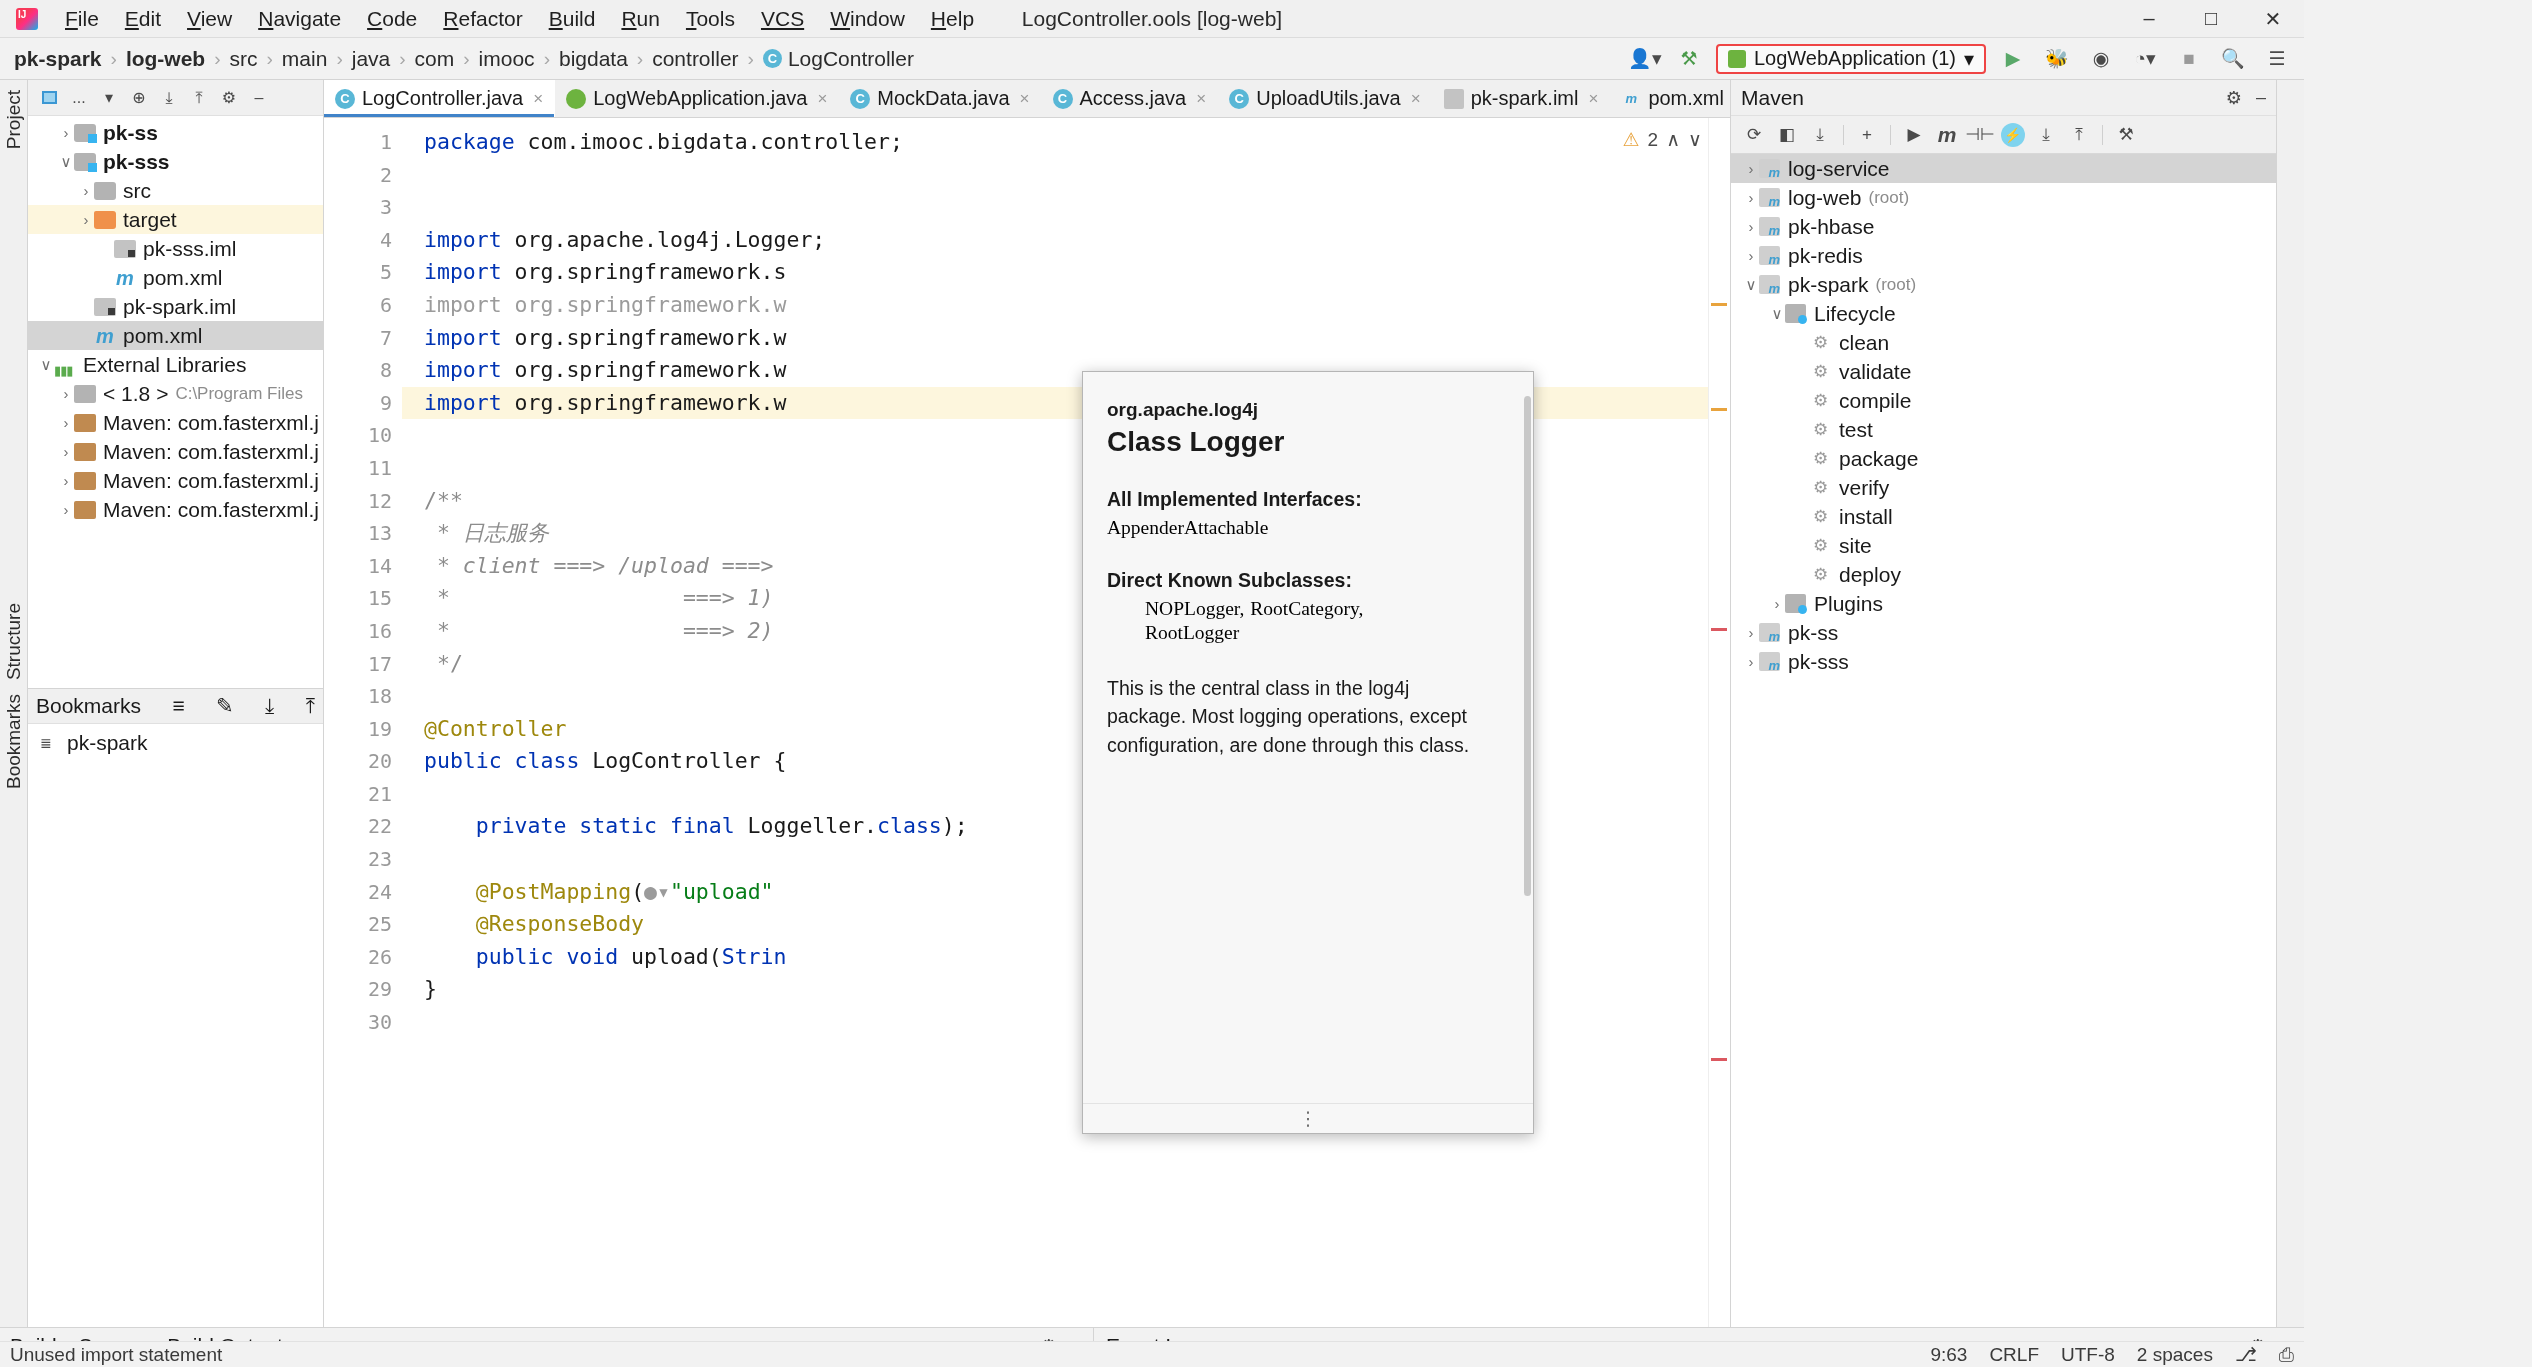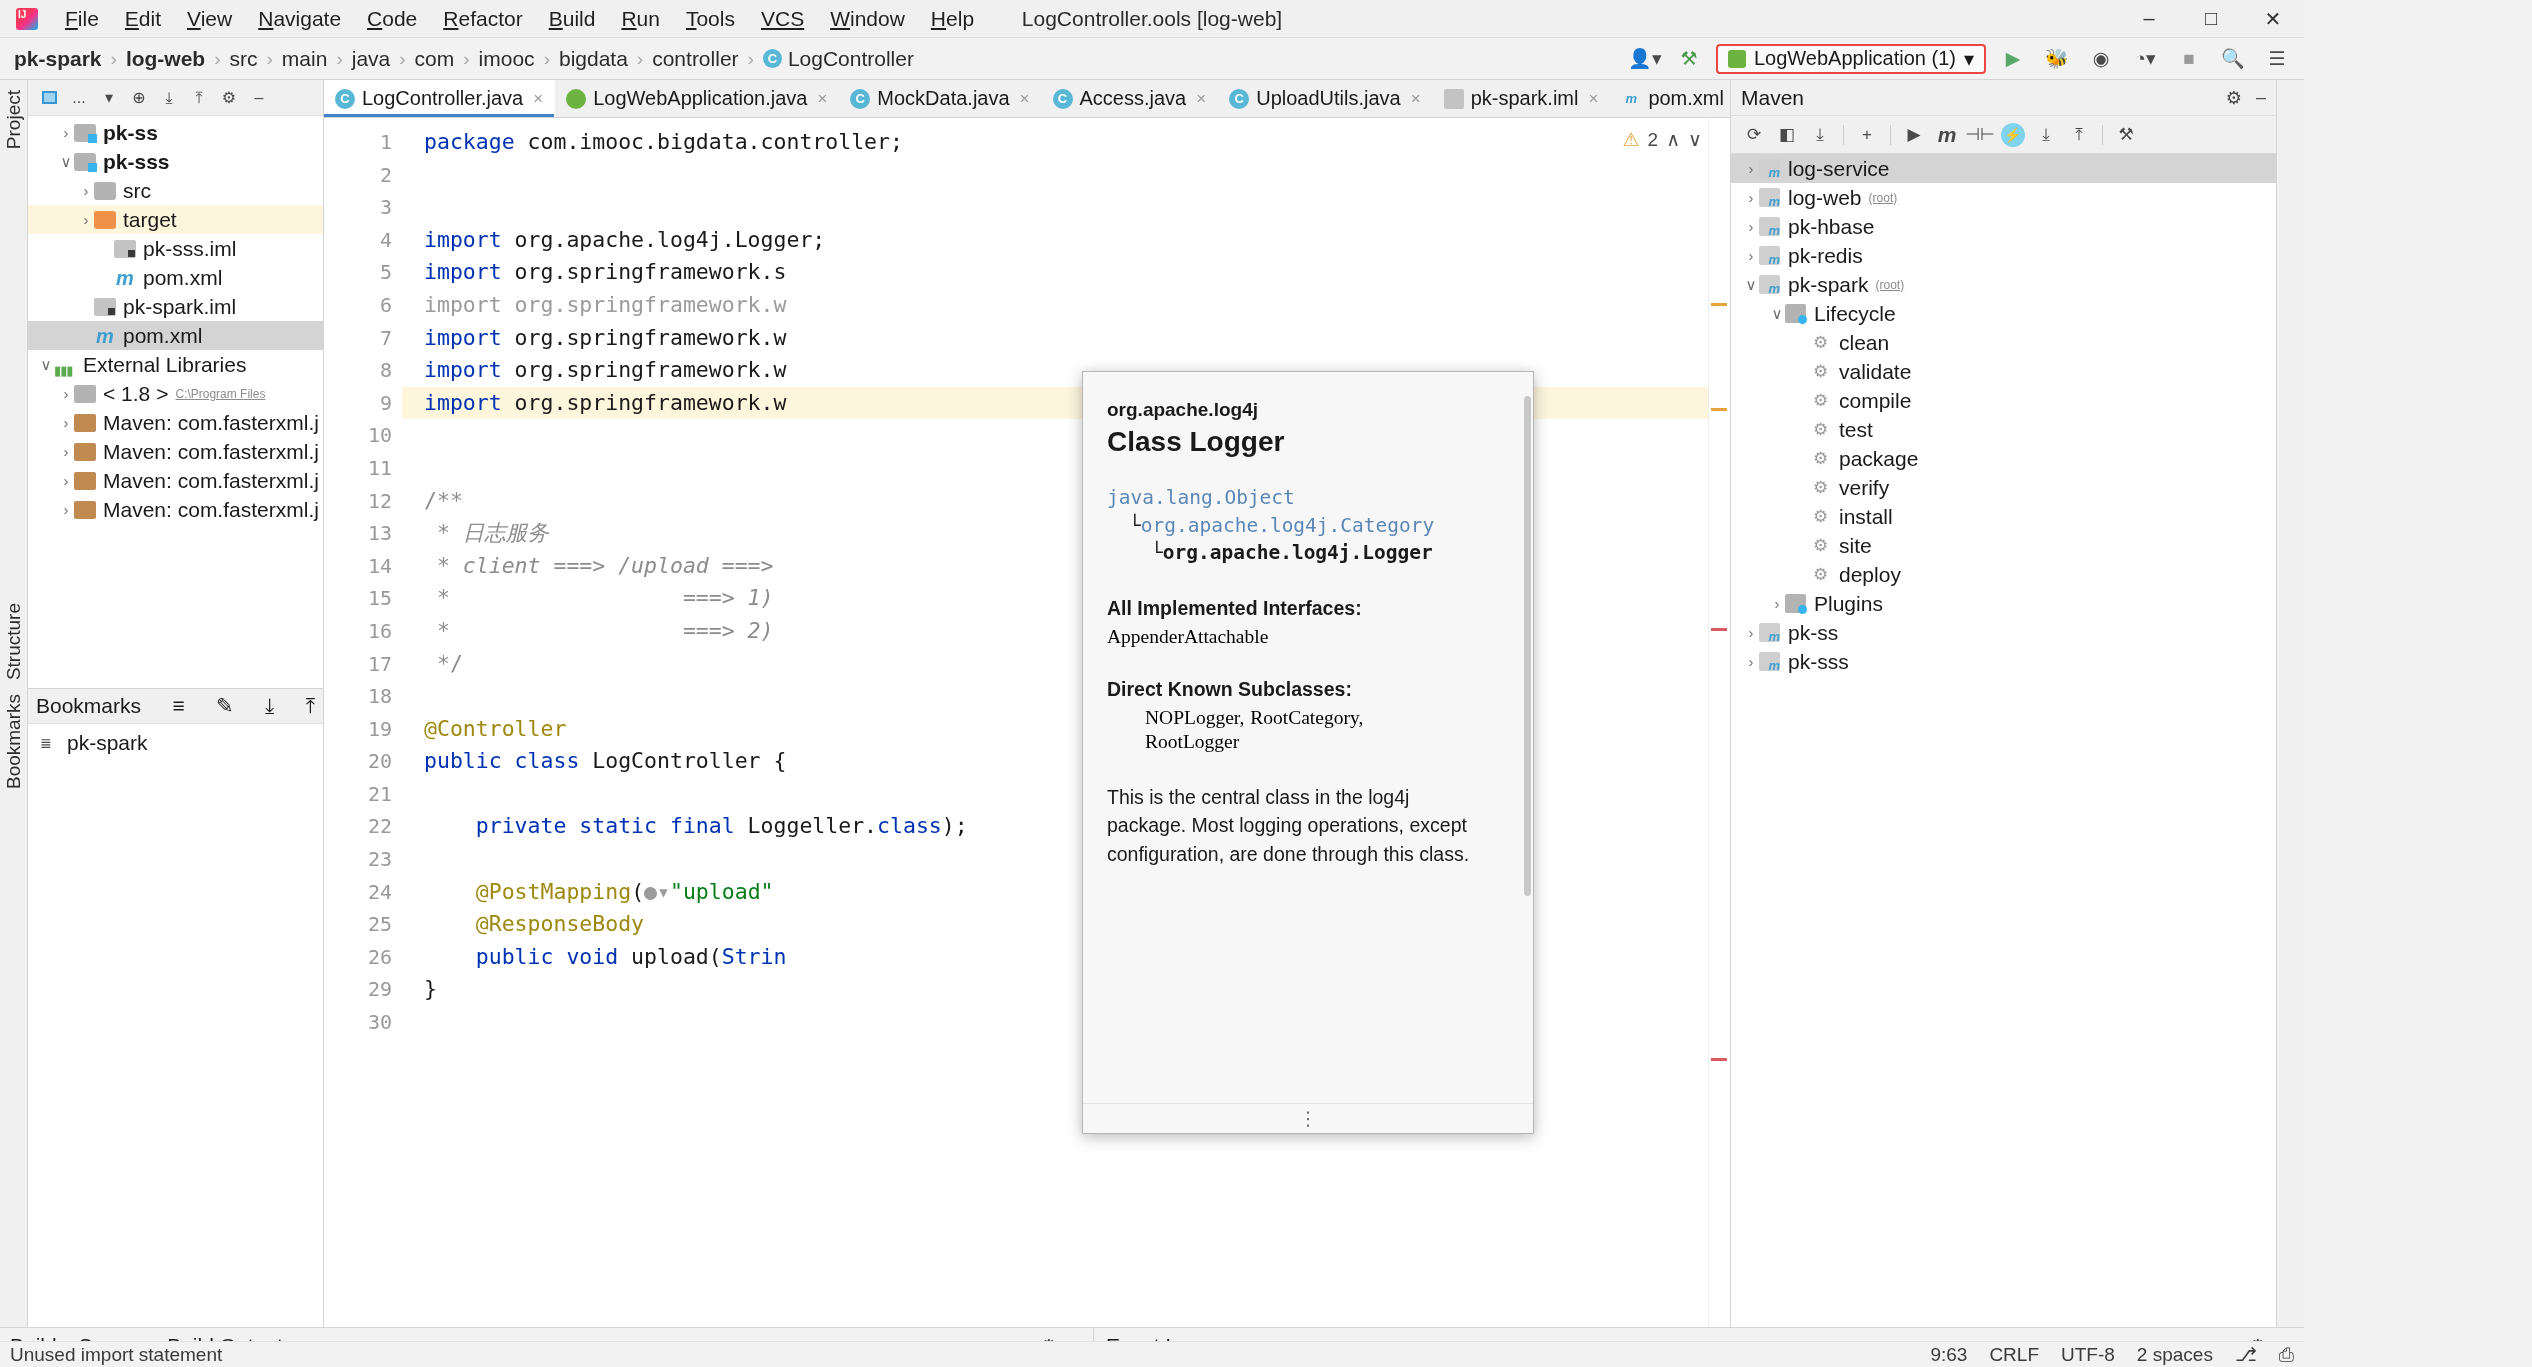--- a/index.html
+++ b/index.html
@@ -88,21 +88,21 @@
   .fic.folder.orange{background:#f0914a;}
   .fic.iml{background:#c3c3c3;border-radius:2px;}
   .fic.iml::after{content:"";position:absolute;right:1px;bottom:1px;width:7px;height:7px;background:#3a3a3a;}
   .fic.m{background:transparent;color:#3f9fd0;font-style:italic;font-weight:bold;font-size:20px;line-height:18px;text-align:center;}
   .fic.lib{background:transparent;}
   .fic.lib::before{content:"▮▮▮";color:#5aab4d;font-size:13px;letter-spacing:-1px;}
   .fic.jdk{background:#b3b3b3;border-radius:2px;}
   .fic.jar{background:#c08a50;border-radius:2px;}
   .lbl{ color:#1a1a1a;}
   .lbl.b{font-weight:bold;}
-  .lbl.g{color:#8c8c8c;margin-left:7px;font-size:12px;text-decoration:underline;}
+  .lbl.g{color:#8c8c8c;margin-left:7px;font-size:17px;}
 
   
   .secthdr{ height:36px;background:#f0f0f0;border-top:1px solid #d4d4d4;border-bottom:1px solid #e0e0e0;
     display:flex;align-items:center;padding:0 8px;font-size:21px;}
   .secthdr .tbi{margin-left:auto;}
   .bmicon{width:20px;height:16px;margin-right:7px;color:#4a4a4a;font-size:14px;}
 
   
   #editorcol{ flex:1; display:flex;flex-direction:column; min-width:0; background:#fff;}
   #tabs{ height:38px;background:#f0f0f0;display:flex;align-items:stretch;border-bottom:1px solid #d4d4d4;overflow:hidden;}
@@ -489,25 +489,20 @@
           <div class="rtick" style="top:185px;background:#e8a33d;"></div>
           <div class="rtick" style="top:290px;background:#e8a33d;"></div>
           <div class="rtick" style="top:510px;background:#db5860;"></div>
           <div class="rtick" style="top:940px;background:#db5860;"></div>
         </div>
 
         <div id="docpopup">
           <div id="docbody">
             <div class="pkg">org.apache.log4j</div>
             <h1>Class Logger</h1>
-            <div class="hier" id="dochier">
-                <div style="padding-left: 0px;"><span class="">java.lang.Object</span></div>
-                <div style="padding-left: 22px;"><span style="color:#1a1a1a;">└</span><span class="">org.apache.log4j.Category</span></div>
-                <div style="padding-left: 44px;"><span style="color:#1a1a1a;">└</span><span class="self">org.apache.log4j.Logger</span></div>
-              </div>
             <h3>All Implemented Interfaces:</h3>
             <div><a href="#">AppenderAttachable</a></div>
             <h3>Direct Known Subclasses:</h3>
             <div style="padding-left:38px;">
               <a href="#">NOPLogger,</a>
               <a href="#">RootCategory,</a><br>
               <a href="#">RootLogger</a>
             </div>
             <p class="desc">This is the central class in the log4j package. Most logging operations, except configuration, are done through this class.</p>
             <div id="docscroll"></div>

